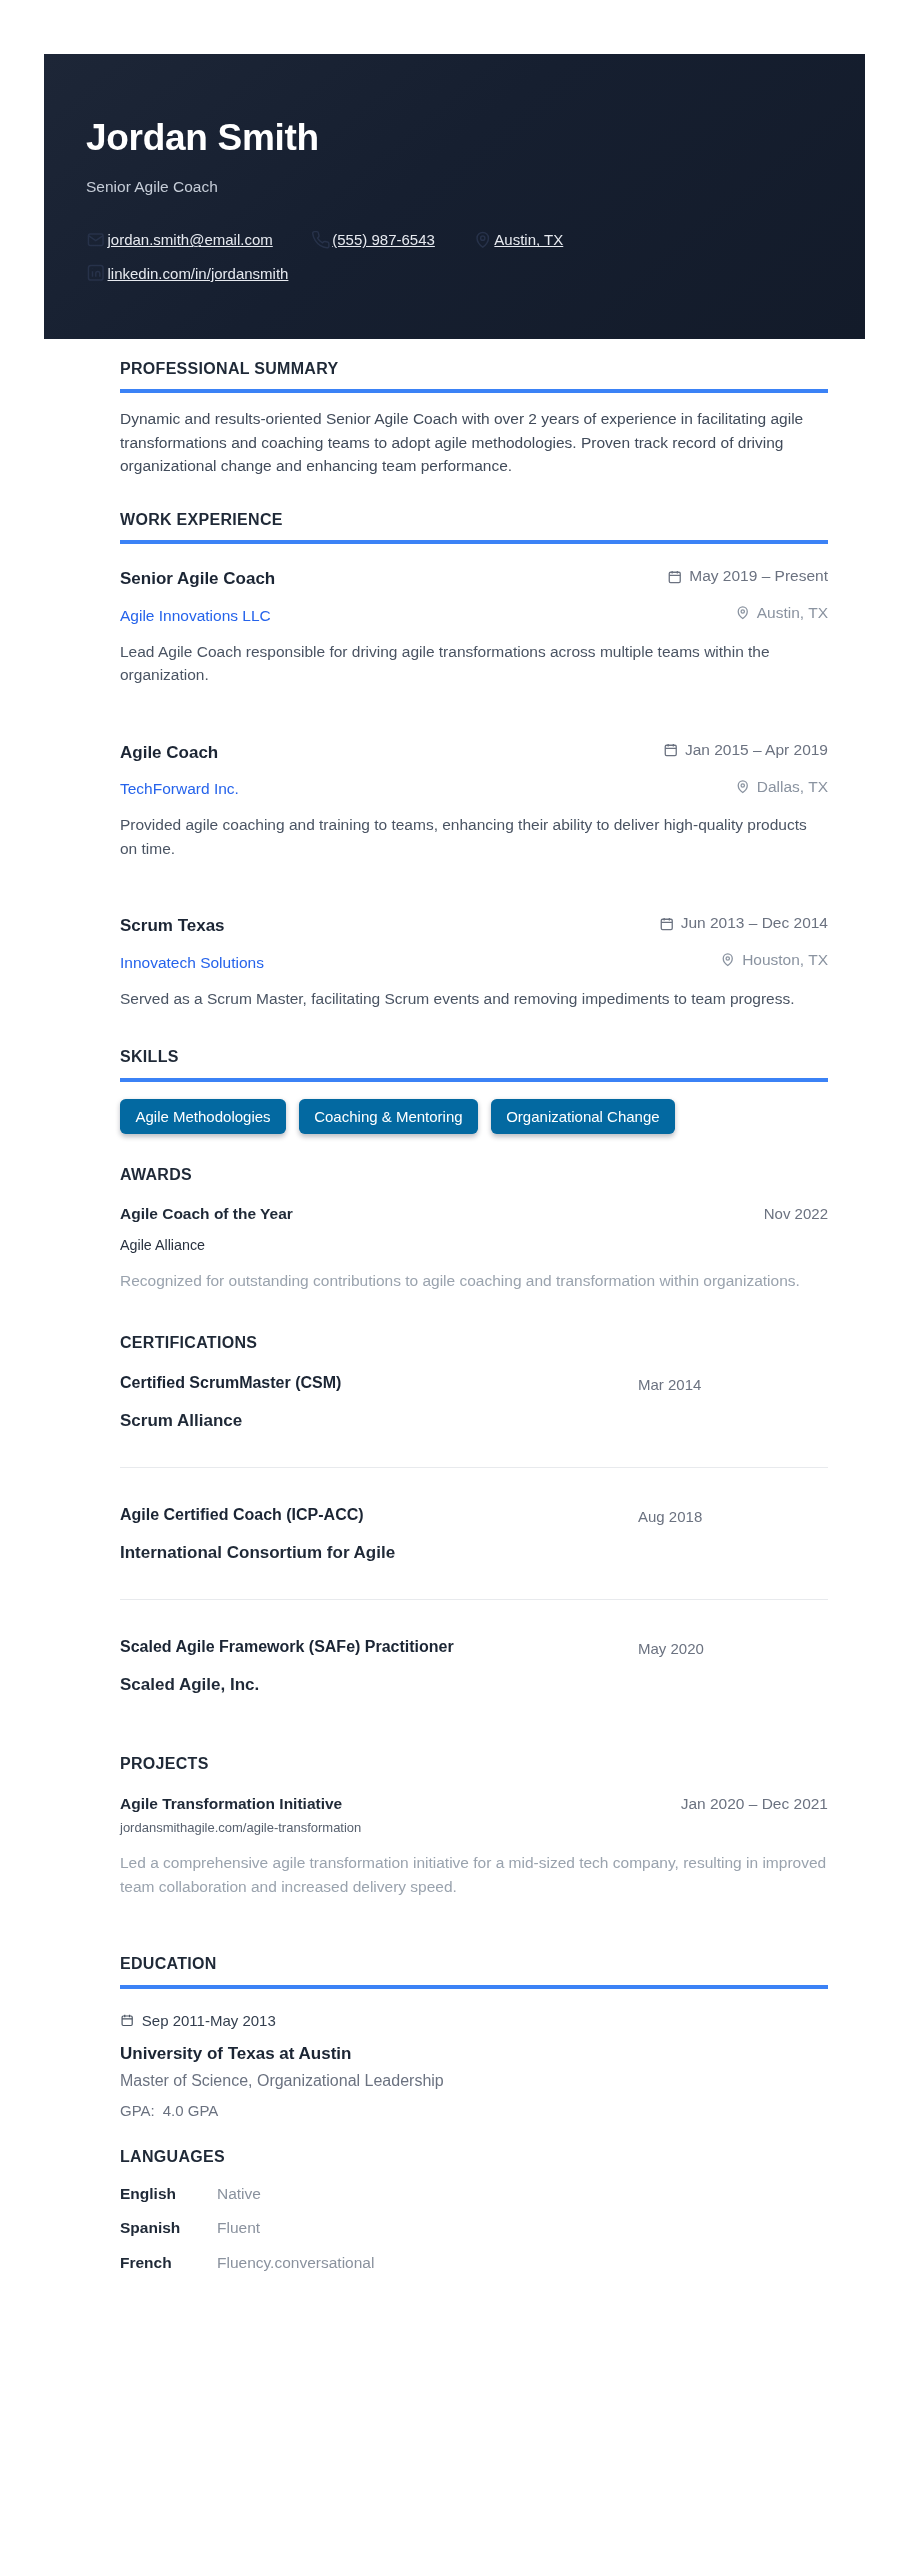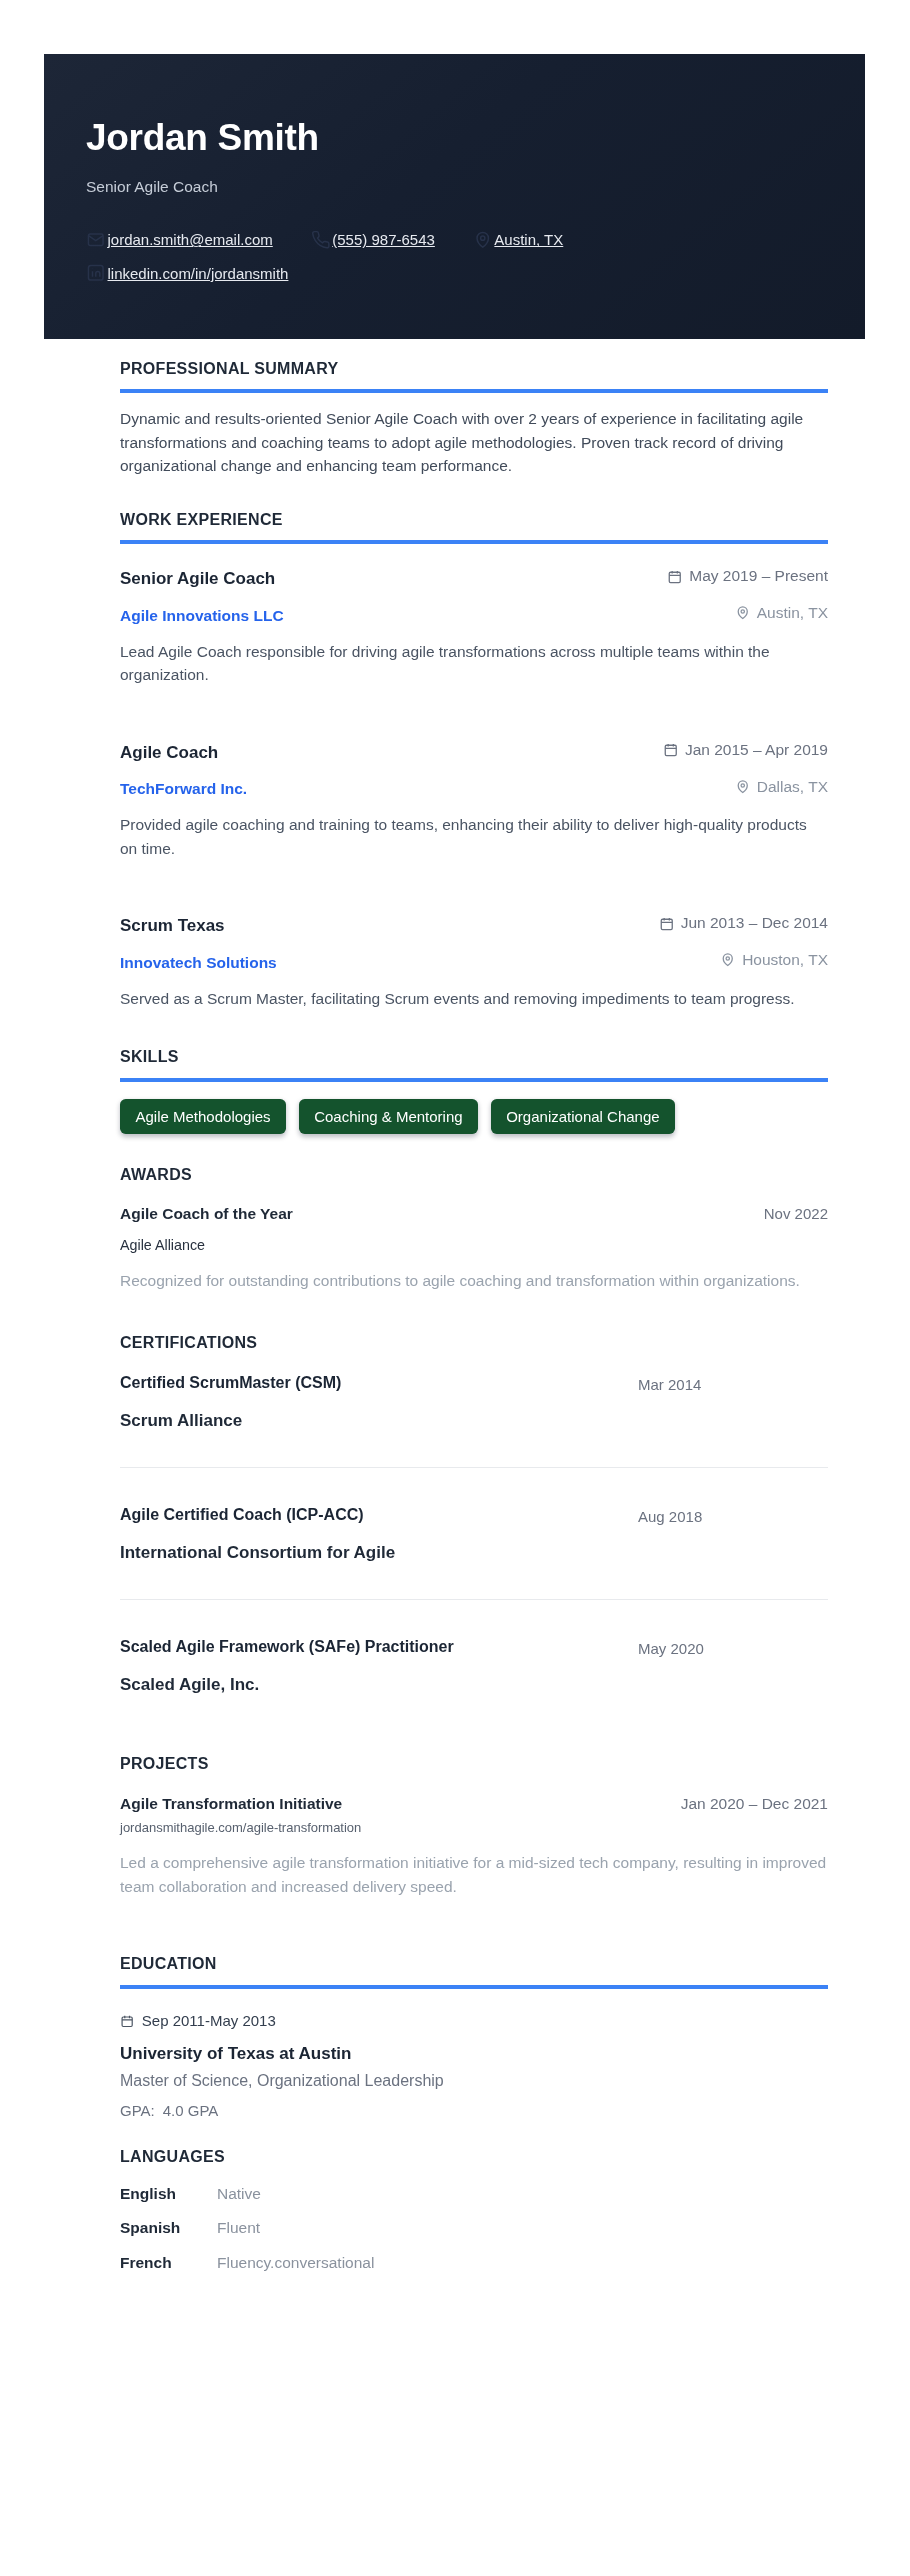--- a/index.html
+++ b/index.html
@@ -39,31 +39,31 @@
   .rule { height: 4px; background: #3b82f6; margin-top: 11.5px; }
 
   .sec-summary { margin-top: 20.6px; }
   .summary-text { margin-top: 14.3px; font-size: 15.5px; line-height: 23.5px; color: #414b5a; }
 
   .sec-work { margin-top: 33px; }
   .job { margin-top: 23px; }
   .job + .job { margin-top: 54px; }
   .job-grid { display: grid; grid-template-columns: 1fr auto; row-gap: 15px; align-items: baseline; }
   .job-title { font-size: 17px; font-weight: 700; color: #1b2534; }
-  .company { font-size: 15.5px; font-weight: 700; color: #2563eb; text-decoration: none; }
+  .company { font-size: 15.5px; font-weight: 400; color: #2563eb; text-decoration: none; }
   .meta { display: flex; align-items: center; justify-content: flex-end; gap: 6.3px; font-size: 15.5px; color: #6b7280; }
   .meta.loc { color: #8a93a0; }
   .micon { width: 15.5px; height: 15.5px; flex: 0 0 auto; }
   .micon svg { width: 100%; height: 100%; display: block; }
   .job-desc { margin-top: 15px; font-size: 15.5px; line-height: 23.5px; color: #4a5463; }
 
   .sec-skills { margin-top: 38px; }
   .chips { margin-top: 17px; display: flex; gap: 12.6px; }
   .chip {
-    background: #14532d; color: #ffffff; font-size: 15px;
+    background: #0369a1; color: #ffffff; font-size: 15px;
     padding: 9.2px 15.5px; border-radius: 5.7px;
     box-shadow: 0 2.3px 5.2px rgba(15, 23, 42, 0.28);
   }
 
   .sec-awards { margin-top: 32px; }
   .award { margin-top: 20.6px; }
   .title-row { display: grid; grid-template-columns: 1fr auto; align-items: baseline; }
   .award-title { font-size: 15.5px; font-weight: 700; color: #1f2937; }
   .award-date { font-size: 15px; color: #6b7280; }
   .award-issuer { margin-top: 13.8px; font-size: 14.3px; font-weight: 500; color: #28313f; }
@@ -78,21 +78,21 @@
   .cert-date { font-size: 15px; color: #6b7280; padding-top: 1.7px; }
   .cert-issuer { font-size: 17px; font-weight: 600; color: #1f2937; }
 
   .sec-projects { margin-top: 60px; }
   .project { margin-top: 22px; }
   .project-name { font-size: 15.5px; font-weight: 700; color: #1f2937; }
   .project-date { font-size: 15.5px; color: #6b7280; }
   .project-url { display: inline-block; margin-top: 6.9px; font-size: 13px; color: #57606e; text-decoration: none; }
 
   .sec-education { margin-top: 57px; }
-  .edu-date-row { margin-top: 23px; display: flex; align-items: flex-end; gap: 7.5px; font-size: 15px; font-weight: 500; color: #333e4e; }
+  .edu-date-row { margin-top: 23px; display: flex; align-items: center; gap: 7.5px; font-size: 15px; font-weight: 500; color: #333e4e; }
   .edu-date-row .micon { width: 14.3px; height: 14.3px; color: #4b5563; }
   .school { margin-top: 15px; font-size: 17px; font-weight: 700; color: #1b2534; }
   .degree { margin-top: 8px; font-size: 16px; color: #6b7280; }
   .gpa-row { margin-top: 12.6px; font-size: 15px; color: #6b7280; display: flex; gap: 8px; }
 
   .sec-languages { margin-top: 29px; }
   .lang-rows { margin-top: 18.4px; }
   .lang-row { display: grid; grid-template-columns: 97px auto; align-items: baseline; }
   .lang-row + .lang-row { margin-top: 16.6px; }
   .lang-name { font-size: 15.5px; font-weight: 700; color: #1f2937; }

